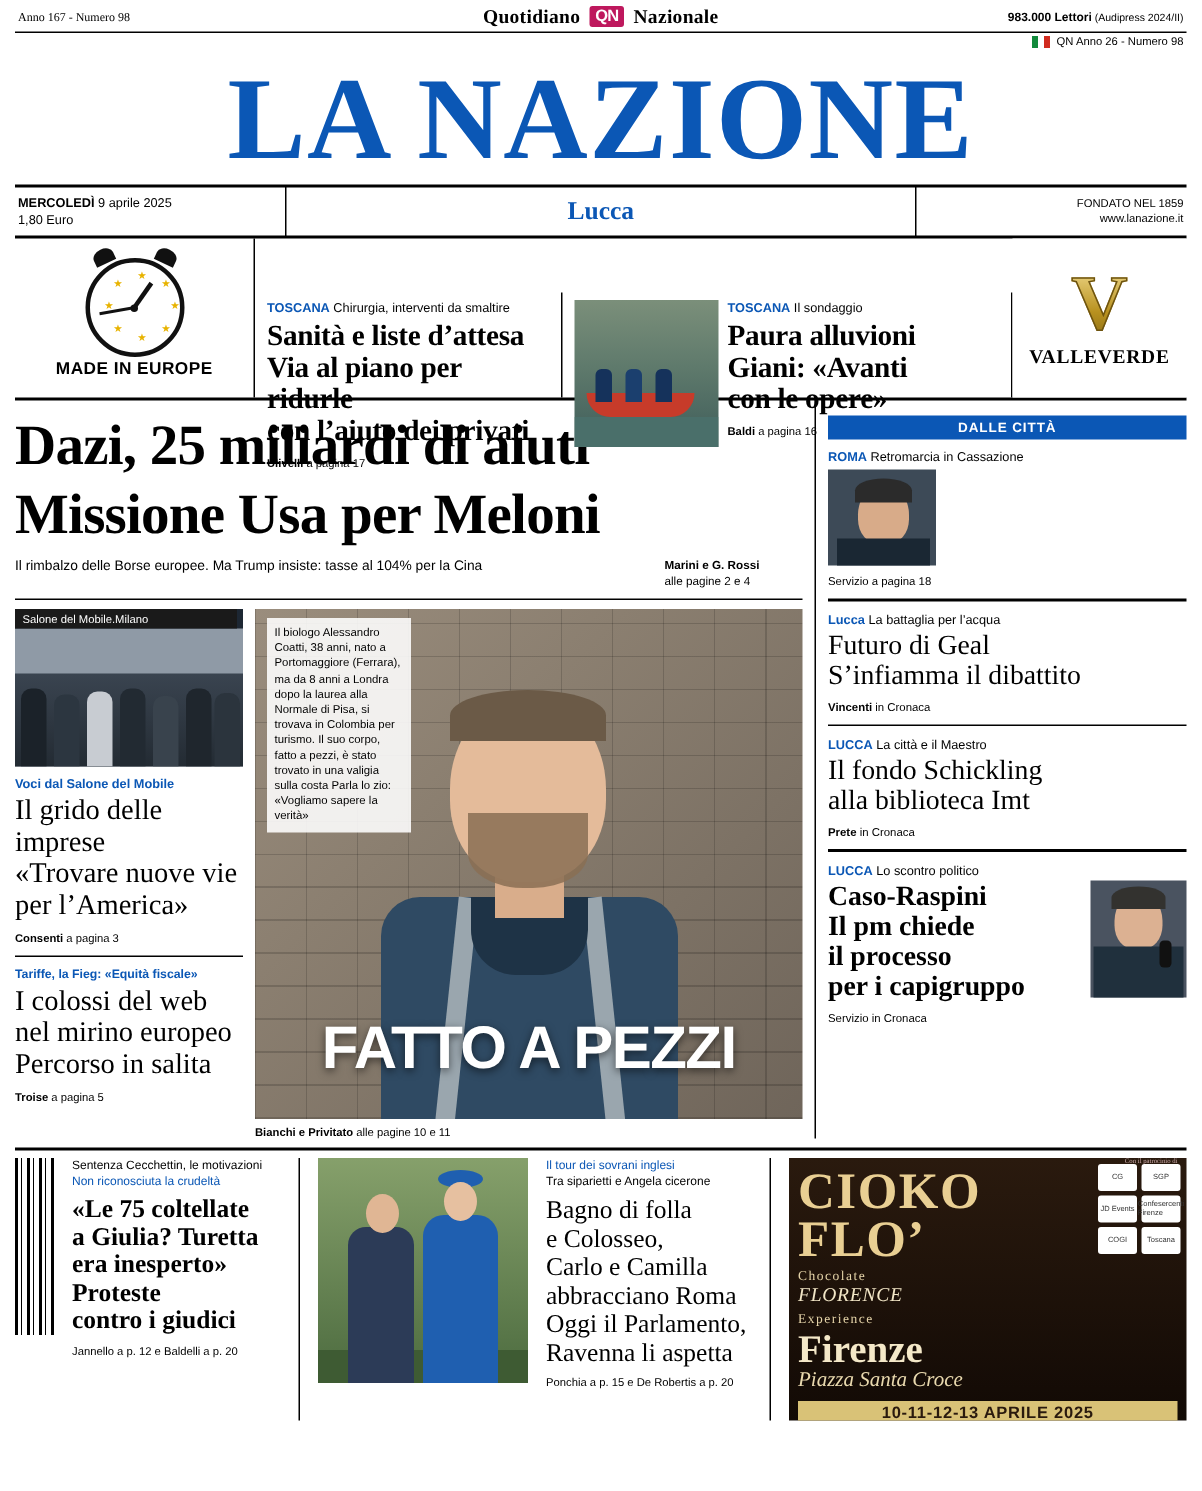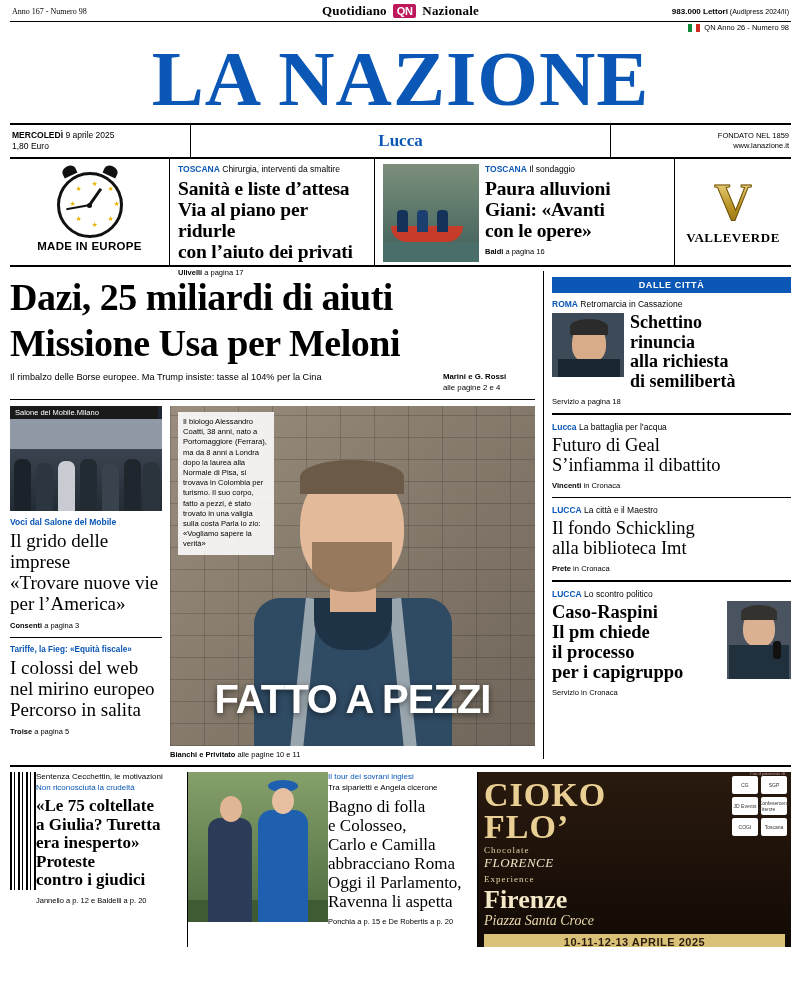--- a/index.html
+++ b/index.html
@@ -87,21 +87,21 @@
   }
   .clock .bell { position: absolute; width: 14px; height: 10px; background: #111; border-radius: 50% 50% 0 0; top: -9px; }
   .clock .bell.l { left: 2px; transform: rotate(-25deg); }
   .clock .bell.r { right: 2px; transform: rotate(25deg); }
   .clock .hand { position: absolute; background: #111; transform-origin: bottom center; }
   .clock .h1 { width: 2.5px; height: 20px; left: 28.5px; top: 10px; transform: rotate(35deg); }
   .clock .h2 { width: 2px; height: 24px; left: 29px; top: 6px; transform: rotate(-100deg); }
   .clock .center { position: absolute; width: 5px; height: 5px; background: #111; border-radius: 50%; left: 27.5px; top: 27.5px; }
   .made-label { font-family: "Liberation Sans", sans-serif; font-weight: bold; font-size: 11.5px; letter-spacing: .3px; }
 
-  .promo-col { flex: 1; padding: 5px 8px 4px 8px; border-right: 1px solid #000; }
+  .promo-col { flex: 1; padding: 5px 8px 4px 8px; border-right: 1px solid #000; margin-top: 36px; }
   .promo-col.two { width: 300px; flex: none; display: flex; gap: 6px; }
   .kicker { font-family: "Liberation Sans", sans-serif; font-size: 8.5px; line-height: 11px; }
   .kicker b { color: #0b57b5; }
   .promo-head {
     font-family: "Liberation Serif", serif; font-weight: bold; font-size: 19.5px; line-height: 21px;
     margin-top: 3px; letter-spacing: -.2px;
   }
   .byline { font-family: "Liberation Sans", sans-serif; font-size: 7.5px; margin-top: 6px; }
   .byline b { font-weight: bold; }
 
@@ -223,21 +223,21 @@
   .r-head2 { font-family: "Liberation Serif", serif; font-size: 18.5px; line-height: 20px; margin-top: 3px; }
   .r-head3 { font-family: "Liberation Serif", serif; font-weight: bold; font-size: 18.5px; line-height: 20px; margin-top: 3px; }
   .r-split { display: flex; gap: 6px; align-items: flex-start; }
   .r-photo2 { width: 64px; height: 78px; background: #4a5360; position: relative; overflow: hidden; flex: none; margin-top: 2px; }
   .r-photo2 .face { position: absolute; left: 16px; top: 8px; width: 32px; height: 38px; background: #dcb192; border-radius: 50% 50% 42% 42%; }
   .r-photo2 .hair { position: absolute; left: 14px; top: 4px; width: 36px; height: 15px; background: #33322f; border-radius: 50% 50% 0 0; }
   .r-photo2 .suit { position: absolute; left: 2px; top: 44px; width: 60px; height: 36px; background: #20303d; }
   .r-photo2 .mic { position: absolute; left: 46px; top: 40px; width: 8px; height: 18px; background: #111; border-radius: 3px; }
 
   
-  .bottom { display: flex; margin-top: 6px; border-top: 2px solid #000; padding-top: 5px; gap: 0; height: 182px; }
+  .bottom { display: flex; margin-top: 6px; border-top: 2px solid #000; padding-top: 5px; gap: 12px; height: 182px; }
   .barcode { width: 26px; display: flex; flex-direction: column; gap: 0; }
   .barcode .bars { height: 118px; width: 26px;
     background: repeating-linear-gradient(90deg,#000 0 2px,#fff 2px 4px,#000 4px 5px,#fff 5px 8px); }
   .b-col1 { width: 152px; border-right: 1px solid #000; padding-right: 6px; }
   .b-kicker { font-family: "Liberation Sans", sans-serif; font-size: 8px; line-height: 10.5px; }
   .b-kicker .blue { color: #0b57b5; }
   .b-head { font-family: "Liberation Serif", serif; font-weight: bold; font-size: 17px; line-height: 18.5px; margin-top: 4px; }
   .b-by { font-family: "Liberation Sans", sans-serif; font-size: 7.5px; margin-top: 6px; }
   .b-col2 { width: 140px; }
   .royal-img { width: 140px; height: 150px; background: linear-gradient(180deg,#86a06b,#4c6b3f); position: relative; overflow: hidden; }
@@ -455,24 +455,20 @@
       <div>
         <div class="r-kicker">
           <b>ROMA</b><span> Retromarcia in Cassazione</span>
         </div>
         <div class="r-block">
           <div class="r-photo">
             <span class="face"></span>
               <span class="hair"></span>
               <span class="suit"></span>
           </div>
-          <div class="r-head" style="white-space:pre-line">Schettino
-rinuncia
-alla richiesta
-di semilibertà</div>
         </div>
         <div class="r-by">Servizio a pagina 18</div>
       </div>
 
       <div class="r-rule2"></div>
 
       <div>
         <div class="r-kicker">
           <b>Lucca</b><span> La battaglia per l’acqua</span>
         </div>

